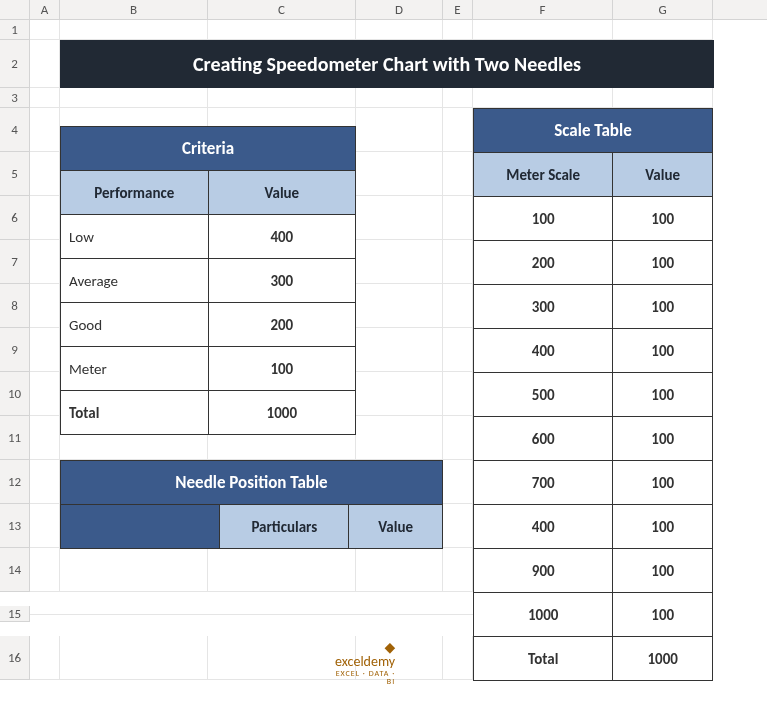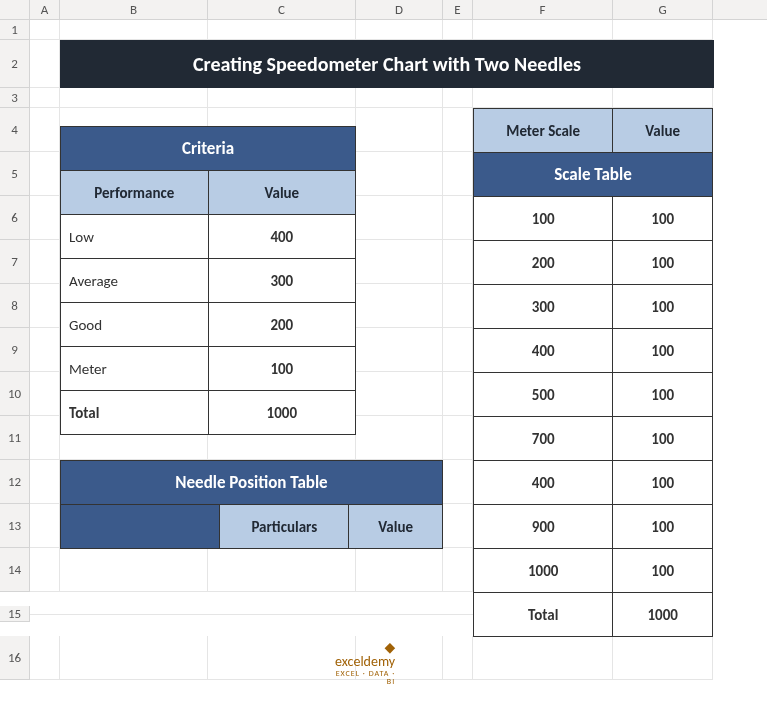--- a/index.html
+++ b/index.html
@@ -301,46 +301,50 @@
       <td style="width:148px;background:#3b5a8b;"></td>
       <td class="hdr-light" style="width:120px">Particulars</td>
       <td class="hdr-light" style="width:87px">Value</td>
     </tr>
   </tbody>
     </table>
 
   <table class="tbl" style="top:88px;left:443px;width:240px;">
     <tbody>
         <tr style="height:44px">
+          <td colspan="2" class="hdr-dark">Scale Table</td>
+        </tr>
+    <tr style="height:44px">
       <td class="hdr-light" style="width:140px">Meter Scale</td>
       <td class="hdr-light" style="width:100px">Value</td>
     </tr>
-    <tr style="height:44px">
-          <td colspan="2" class="hdr-dark">Scale Table</td>
-        </tr>
     </tbody>
       <tbody id="scale-body">
         <tr style="height: 44px;">
           <td class="cell-data center">100</td>
           <td class="cell-data center">100</td>
         </tr>
         <tr style="height: 44px;">
           <td class="cell-data center">200</td>
           <td class="cell-data center">100</td>
         </tr>
         <tr style="height: 44px;">
           <td class="cell-data center">300</td>
           <td class="cell-data center">100</td>
         </tr>
         <tr style="height: 44px;">
           <td class="cell-data center">400</td>
           <td class="cell-data center">100</td>
         </tr>
         <tr style="height: 44px;">
           <td class="cell-data center">500</td>
+          <td class="cell-data center">100</td>
+        </tr>
+        <tr style="height: 44px;">
+          <td class="cell-data center">600</td>
           <td class="cell-data center">100</td>
         </tr>
         <tr style="height: 44px;">
           <td class="cell-data center">700</td>
           <td class="cell-data center">100</td>
         </tr>
         <tr style="height: 44px;">
           <td class="cell-data center">400</td>
           <td class="cell-data center">100</td>
         </tr>

